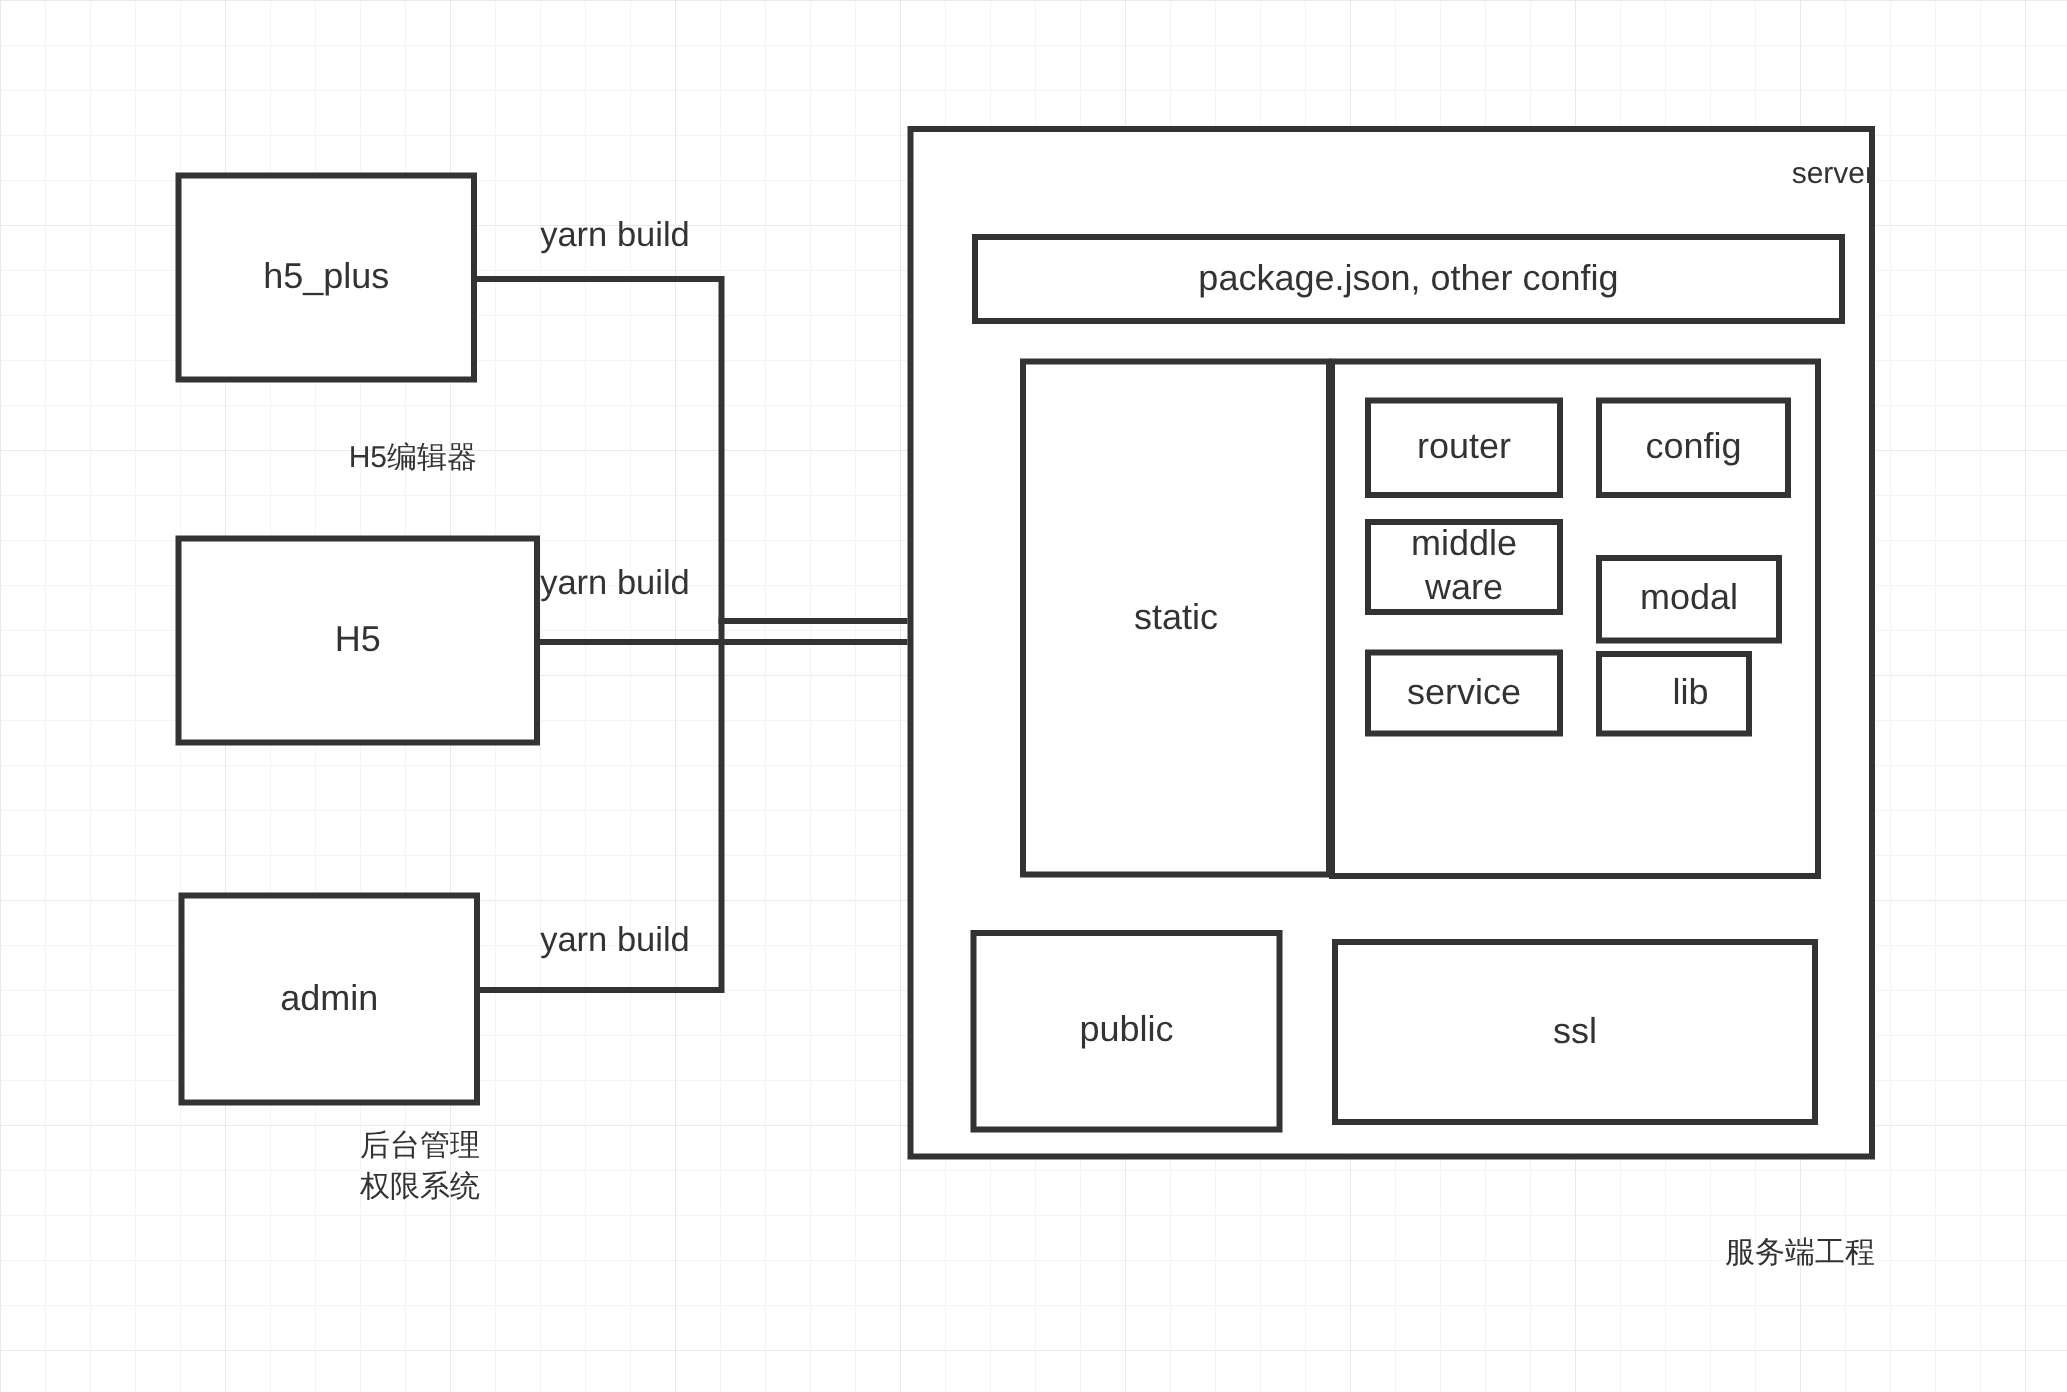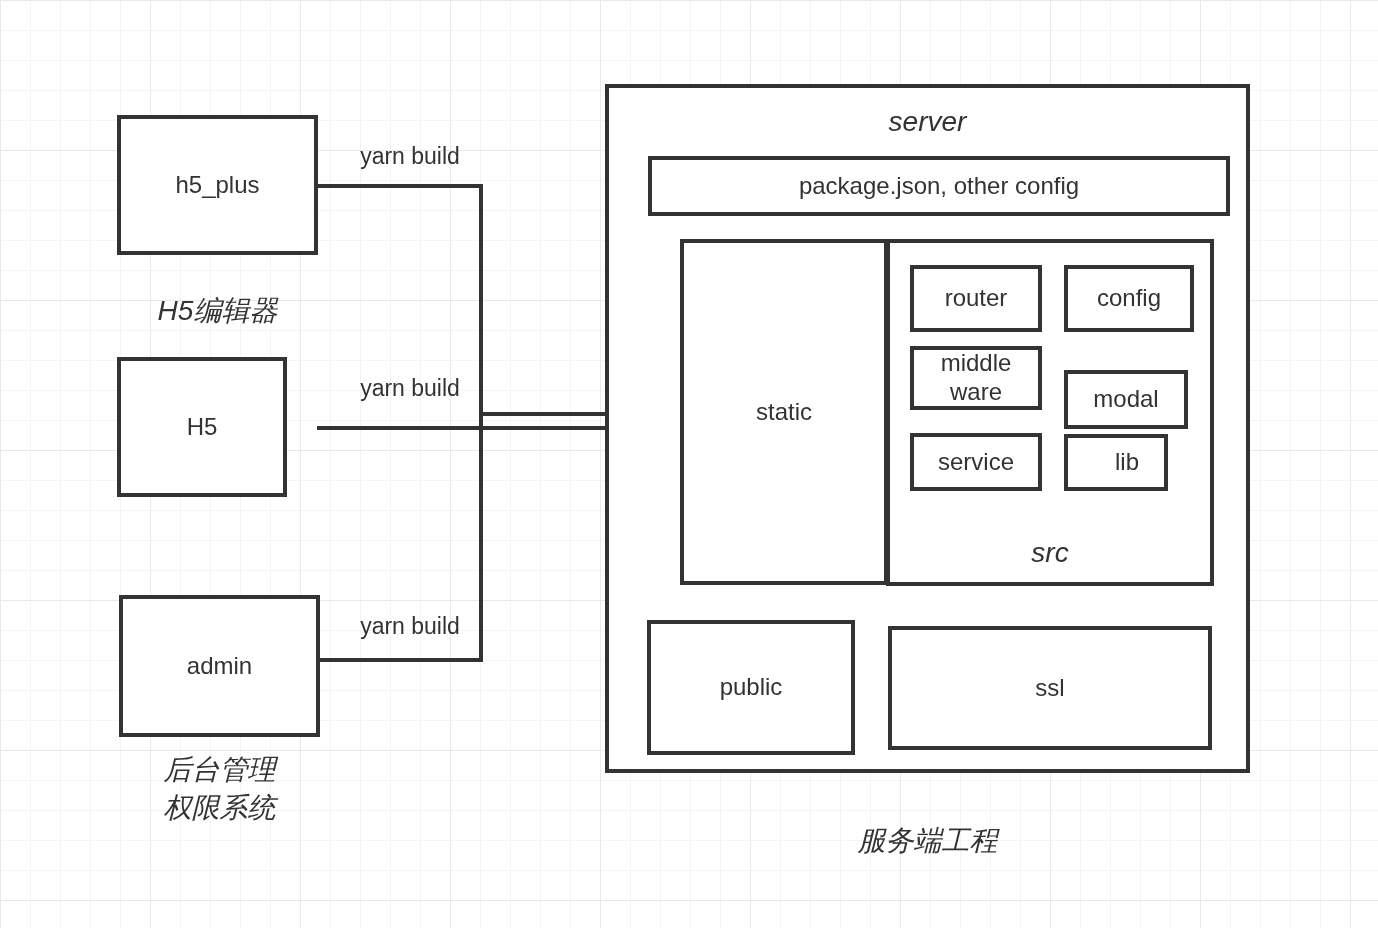--- a/index.html
+++ b/index.html
@@ -34,36 +34,35 @@
     line-height: 1.2;
   }
   .frame {
     position: absolute;
     border: 4px solid #333333;
     background: #ffffff;
   }
   .caption {
     position: absolute;
     color: #333333;
-    font-size: 28px;
-    text-align: center;
+    font-size: 20px;
+    text-align: right;
     line-height: 1.35;
     white-space: pre-line;
-    font-style: italic;
   }
   .edge-label {
     position: absolute;
     color: #333333;
     font-size: 23px;
     text-align: center;
     white-space: nowrap;
   }
   
   #h5plus-box  { left: 117px; top: 115px; width: 201px; height: 140px; }
-  #h5-box      { left: 117px; top: 357px; width: 170px; height: 140px; }
+  #h5-box      { left: 117px; top: 357px; width: 243px; height: 140px; }
   #admin-box   { left: 119px; top: 595px; width: 201px; height: 142px; }
   #cap-h5plus  { left: 117px; top: 292px; width: 201px; }
   #cap-h5      { left: 117px; top: 532px; width: 201px; }
   #cap-admin   { left: 119px; top: 751px; width: 201px; }
   #yarn1       { left: 340px; top: 143px; width: 140px; }
   #yarn2       { left: 340px; top: 375px; width: 140px; }
   #yarn3       { left: 340px; top: 613px; width: 140px; }
   
   #server-box    { left: 605px; top: 84px;  width: 645px; height: 689px; }
   #server-title  { left: 605px; top: 103px; width: 645px; }
@@ -108,21 +107,20 @@
   <div id="server-title" class="caption">server</div>
   <div id="package-box" class="node">package.json, other config</div>
   <div id="static-box" class="node">static</div>
   <div id="src-box" class="frame"></div>
   <div id="router-box" class="node">router</div>
   <div id="config-box" class="node">config</div>
   <div id="middleware-box" class="node">middle ware</div>
   <div id="modal-box" class="node">modal</div>
   <div id="service-box" class="node">service</div>
   <div id="lib-box" class="node">lib</div>
-  <div id="src-label" class="caption">src</div>
   <div id="public-box" class="node">public</div>
   <div id="ssl-box" class="node">ssl</div>
   <div id="cap-server" class="caption">服务端工程</div>
 
   <div id="h5plus-box" class="node">h5_plus</div>
   <div id="cap-h5plus" class="caption">H5编辑器</div>
   <div id="yarn1" class="edge-label">yarn build</div>
 
   <div id="h5-box" class="node">H5</div>
   <div id="yarn2" class="edge-label">yarn build</div>

